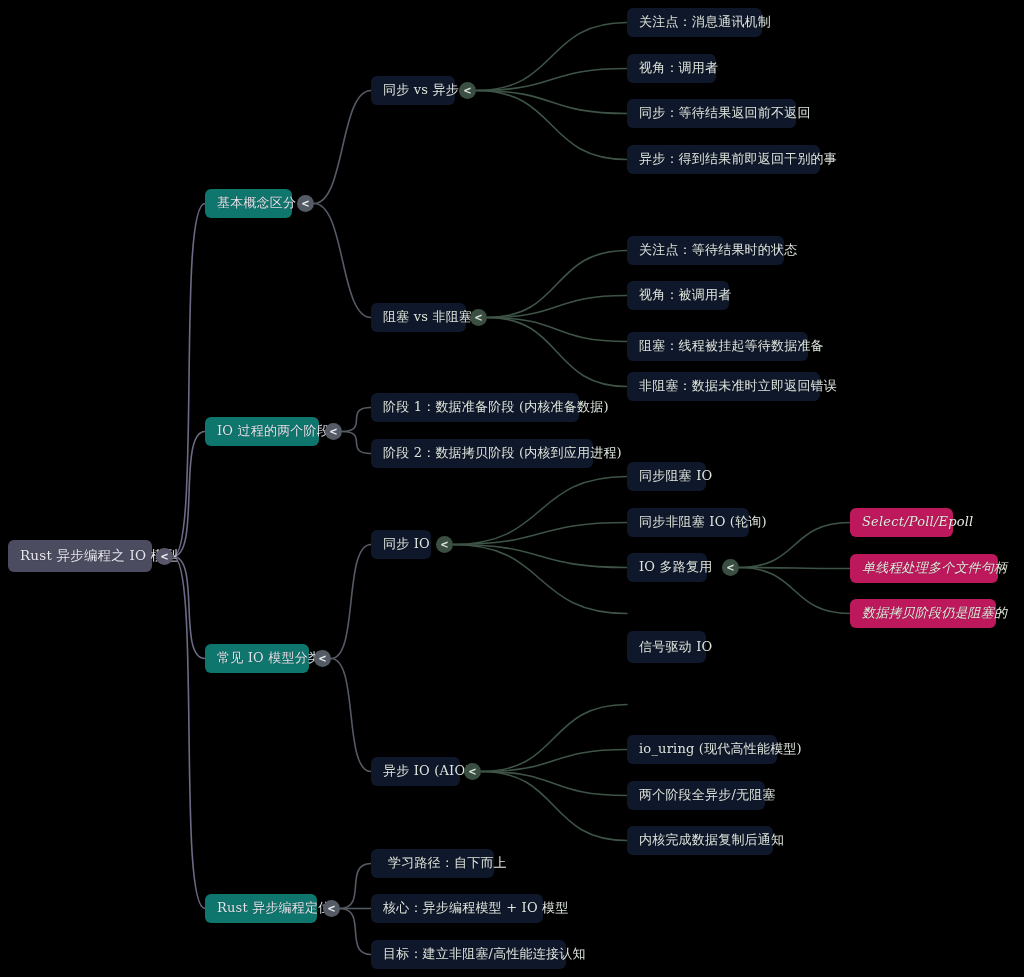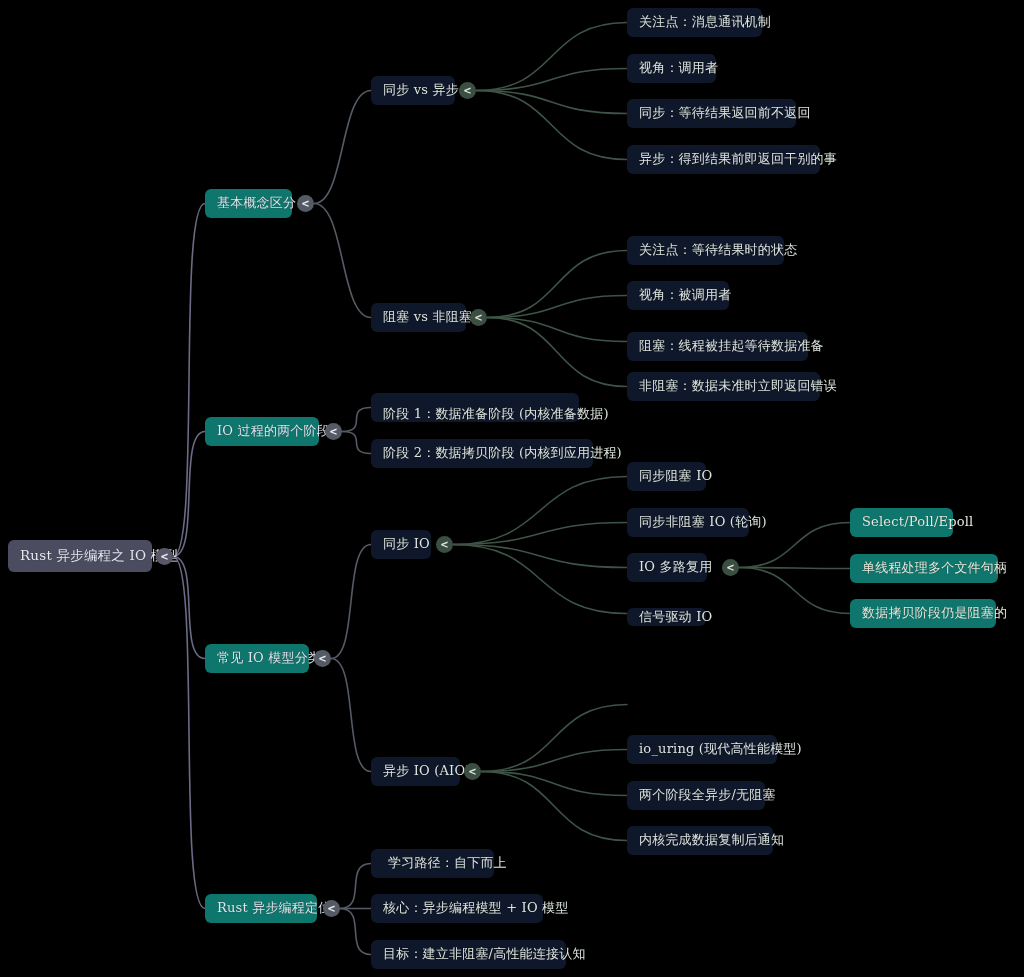--- a/index.html
+++ b/index.html
@@ -49,22 +49,23 @@
   }
   .lvl-2 {
     background: #0f766e;
     color: #e2e6ec;
   }
   .lvl-3 {
     background: #0f172a;
     color: #dfe6df;
   }
   .lvl-4 {
-    background: #0f766e;
+    background: #be185d;
     color: #e8ecdf;
+    font-style: italic;
   }
   .collapse {
     position: absolute;
     width: 17px;
     height: 17px;
     border-radius: 50%;
     display: flex;
     align-items: center;
     justify-content: center;
     font-family: "DejaVu Sans", "Liberation Sans", sans-serif;
@@ -154,21 +155,21 @@
     <div class="node lvl-3" style="left: 627px; top: 332px; width: 181px; height: 29px;">
       <span>阻塞：线程被挂起等待数据准备</span>
     </div>
     <div class="node lvl-3" style="left: 627px; top: 372px; width: 193px; height: 29px;">
       <span>非阻塞：数据未准时立即返回错误</span>
     </div>
     <div class="node lvl-2" style="left: 205px; top: 417px; width: 114px; height: 29px;">
       <span>IO 过程的两个阶段</span>
     </div>
     <div class="collapse cb-slate" style="left: 325px; top: 423px;">&lt;</div>
-    <div class="node lvl-3" style="left: 371px; top: 393px; width: 208px; height: 29px; align-items: flex-end;">
+    <div class="node lvl-3" style="left: 371px; top: 393px; width: 208px; height: 29px;">
       <span>阶段 1：数据准备阶段 (内核准备数据)</span>
     </div>
     <div class="node lvl-3" style="left: 371px; top: 439px; width: 222px; height: 29px;">
       <span>阶段 2：数据拷贝阶段 (内核到应用进程)</span>
     </div>
     <div class="node lvl-2" style="left: 205px; top: 644px; width: 104px; height: 29px;">
       <span>常见 IO 模型分类</span>
     </div>
     <div class="collapse cb-slate" style="left: 314px; top: 650px;">&lt;</div>
     <div class="node lvl-3" style="left: 371px; top: 530px; width: 60px; height: 29px; text-align: right;">
@@ -187,21 +188,21 @@
     <div class="collapse cb-green" style="left: 722px; top: 559px;">&lt;</div>
     <div class="node lvl-4" style="left: 850px; top: 508px; width: 103px; height: 29px;">
       <span>Select/Poll/Epoll</span>
     </div>
     <div class="node lvl-4" style="left: 850px; top: 554px; width: 148px; height: 29px;">
       <span>单线程处理多个文件句柄</span>
     </div>
     <div class="node lvl-4" style="left: 850px; top: 599px; width: 146px; height: 29px;">
       <span>数据拷贝阶段仍是阻塞的</span>
     </div>
-    <div class="node lvl-3" style="left: 627px; top: 608px; width: 79px; height: 18px;">
+    <div class="node lvl-3" style="left: 627px; top: 631px; width: 79px; height: 32px;">
       <span>信号驱动 IO</span>
     </div>
     <div class="node lvl-3" style="left: 371px; top: 757px; width: 89px; height: 29px;">
       <span>异步 IO (AIO)</span>
     </div>
     <div class="collapse cb-green" style="left: 464px; top: 763px;">&lt;</div>
     <div class="node lvl-3" style="left: 627px; top: 735px; width: 150px; height: 29px;">
       <span>io_uring (现代高性能模型)</span>
     </div>
     <div class="node lvl-3" style="left: 627px; top: 781px; width: 138px; height: 29px;">

